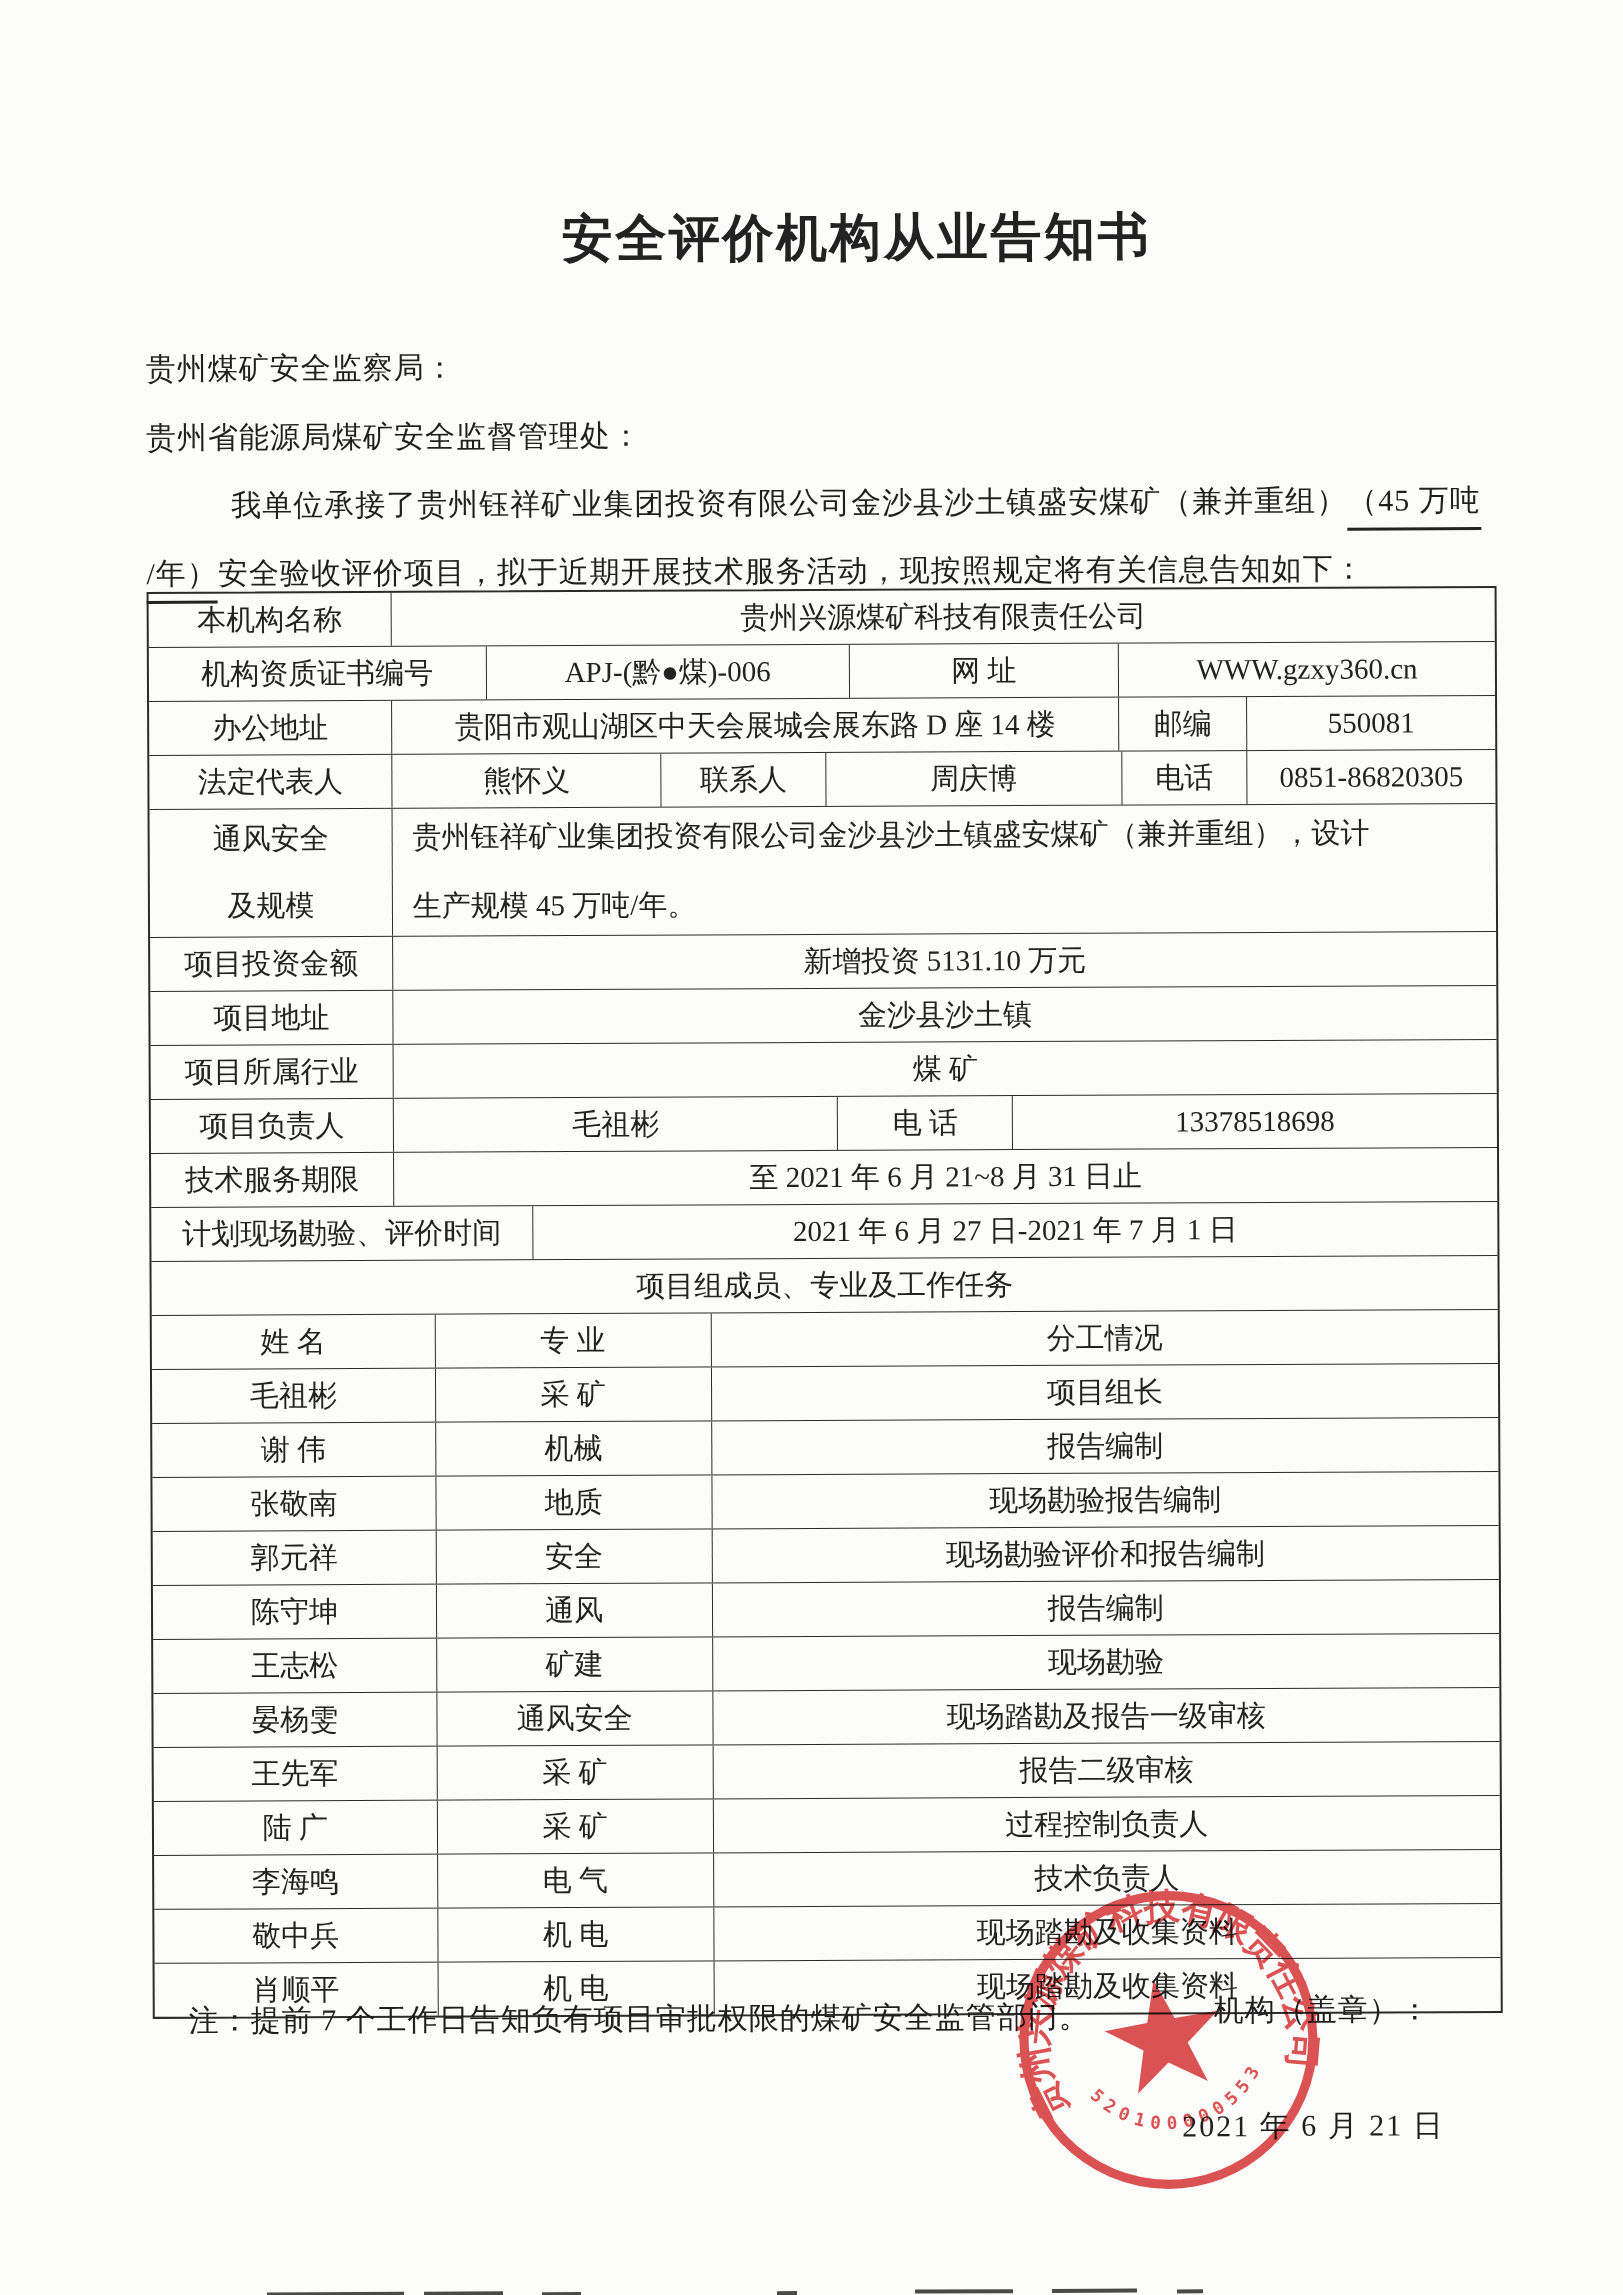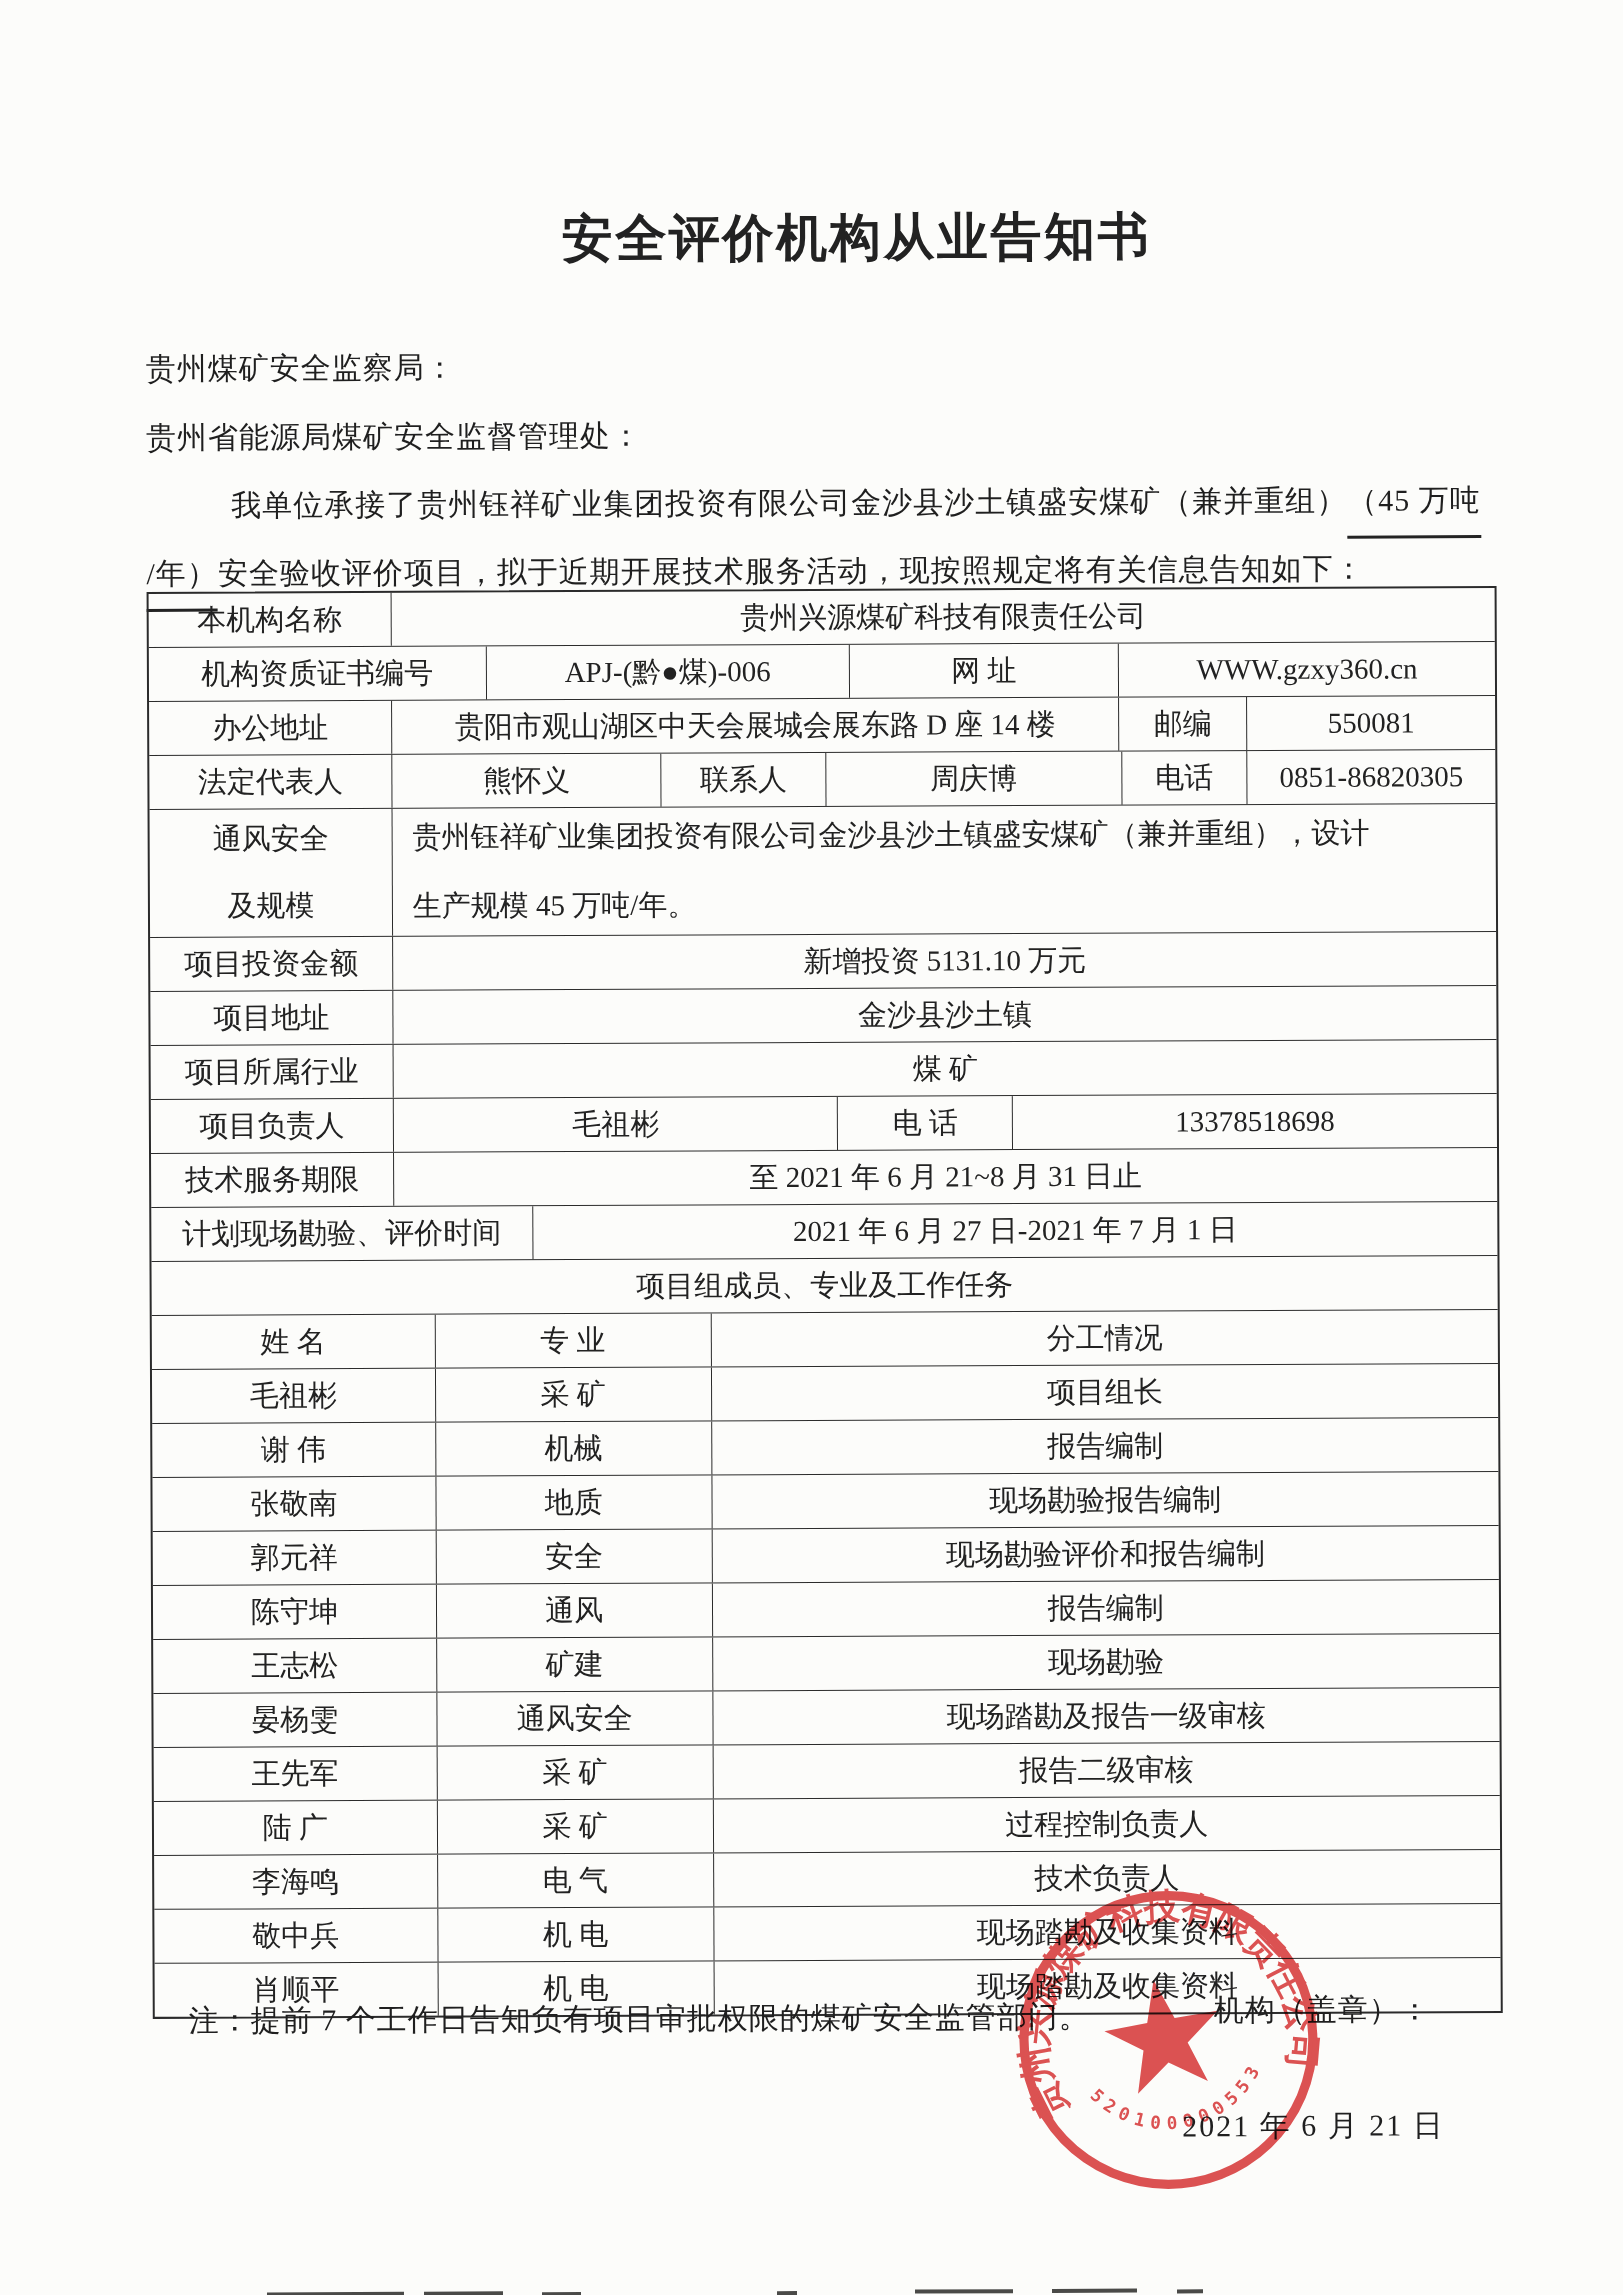--- a/index.html
+++ b/index.html
@@ -14,21 +14,21 @@
     position:absolute; top:204px; left:0; right:0;
     text-align:center; padding-left:98px;
     font-size:51px; font-weight:bold; letter-spacing:2.6px;
     color:#222;
   }
   .txt{position:absolute; font-size:30px; white-space:nowrap; letter-spacing:1px;}
   .greet1{left:149px; top:346px;}
   .greet2{left:149px; top:415px;}
   .para1{left:149px; top:483px; text-indent:85px; width:1355px;}
   .para2{left:149px; top:551px;}
-  .uline{border-bottom:3.3px solid #232323; padding-bottom:19px;text-align:right;}
+  .uline{border-bottom:3.3px solid #232323; padding-bottom:11px;text-align:right;}
   
   .doc-table{
     position:absolute; left:149px; top:589px; width:1350px;
     border:2px solid #2b2b2b; box-sizing:border-box;
     font-size:29px; color:#222;
   }
   .trow{display:flex; border-top:1.3px solid #2b2b2b;}
   .trow:first-child{border-top:none;}
   .h1{height:53px;}
   .h2{height:127px;}

